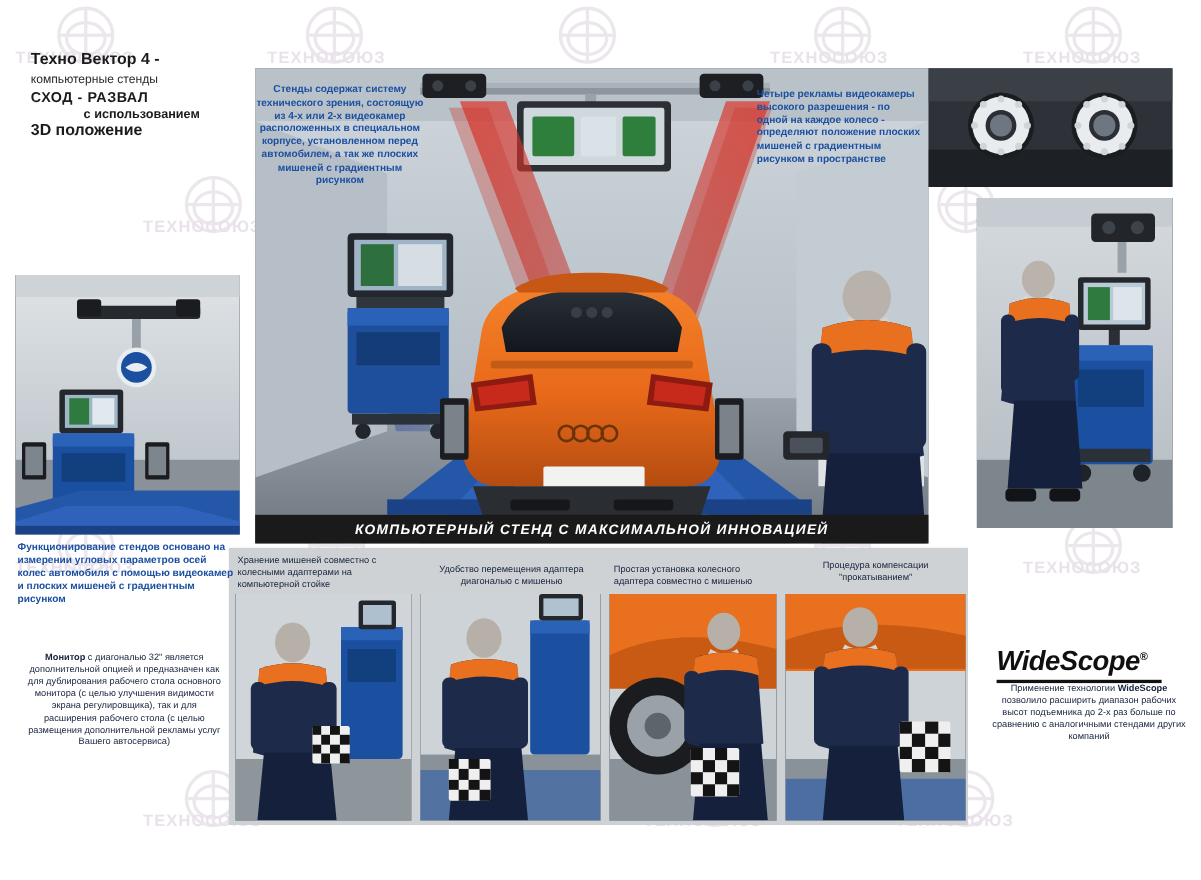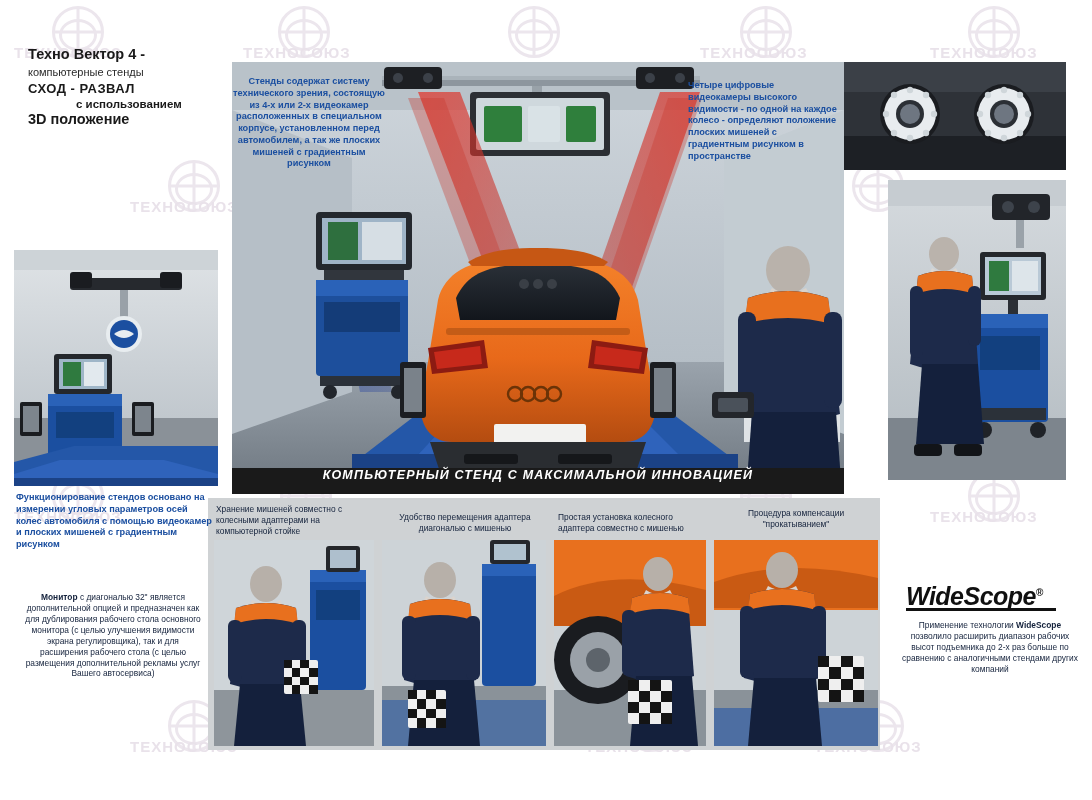--- a/index.html
+++ b/index.html
@@ -53,33 +53,33 @@
   .title-4{font-size:11.5px;font-weight:bold;color:#1a1a1a;margin-top:2px;margin-left:48px;}
   .title-5{font-size:14.5px;font-weight:bold;color:#1a1a1a;margin-top:1px;}
 
   .cap-blue{color:#1b4fa0;font-weight:bold;font-size:9.2px;line-height:1.28;}
   .cap-dark{color:#13213b;font-size:8.4px;line-height:1.3;}
   .cap-dark b{font-weight:bold;}
   .cap-navy{color:#14224a;font-weight:bold;font-size:10.6px;line-height:1.3;}
 
   .banner{
     position:absolute;left:232px;top:468px;width:612px;height:26px;
-    background:#1a1a1a;z-index:7;display:flex;align-items:flex-start;justify-content:center;
+    background:#1a1a1a;z-index:7;display:flex;align-items:center;justify-content:center;
   }
   .banner span{
     color:#ffffff;font-weight:bold;font-style:italic;font-size:12.5px;letter-spacing:1.2px;
   }
 
   
   .ws-logo{
     position:absolute;left:906px;top:578px;width:160px;height:34px;z-index:7;
   }
   .ws-text{
     font-style:italic;font-weight:bold;font-size:25px;color:#101010;
-    letter-spacing:-0.5px;line-height:30px;
+    letter-spacing:-0.5px;line-height:40px;
   }
   .ws-reg{font-size:10px;vertical-align:super;font-style:normal;}
   .ws-under{height:3px;background:#111;width:150px;margin-top:-3px;}
 </style>
 </head>
 <body>
 
 <div class="wm-layer">
   <div class="wm-globe" style="left:52px;top:6px;">
       <i></i>
@@ -550,21 +550,21 @@
         <rect x="104" y="139" width="11" height="11"></rect>
           <rect x="127" y="139" width="12" height="11"></rect>
         <rect x="115" y="150" width="12" height="12"></rect>
           <rect x="139" y="150" width="11" height="12"></rect>
       </g>
     </svg>
   </div>
 
   <div class="cap cap-blue" style="left:230px;top:76px;width:158px;text-align:center;">Стенды содержат систему технического зрения, состоящую из 4-х или 2-х видеокамер расположенных в специальном корпусе, установленном перед автомобилем, а так же плоских мишеней с градиентным рисунком</div>
 
-  <div class="cap cap-blue" style="left:688px;top:80px;width:150px;">Четыре цифровые видеокамеры высокого видимости - по одной на каждое колесо - определяют положение плоских мишеней с градиентным рисунком в пространстве</div>
+  <div class="cap cap-blue" style="left:688px;top:80px;width:150px;">Четыре рекламы видеокамеры высокого разрешения - по одной на каждое колесо - определяют положение плоских мишеней с градиентным рисунком в пространстве</div>
 
   <div class="cap cap-blue" style="left:16px;top:492px;width:196px;">Функционирование стендов основано на измерении угловых параметров осей колес автомобиля с помощью видеокамер и плоских мишеней с градиентным рисунком</div>
 
 
   <div class="cap cap-dark" style="left:24px;top:592px;width:178px;text-align:center;">
     <b>Монитор</b>
     <span>с диагональю 32" является дополнительной опцией и предназначен как для дублирования рабочего стола основного монитора (с целью улучшения видимости экрана регулировщика), так и для расширения рабочего стола (с целью размещения дополнительной рекламы услуг Вашего автосервиса)</span>
   </div>
 
   <div class="cap cap-dark" style="left:216px;top:504px;width:156px;">Хранение мишеней совместно с колесными адаптерами на компьютерной стойке</div>

